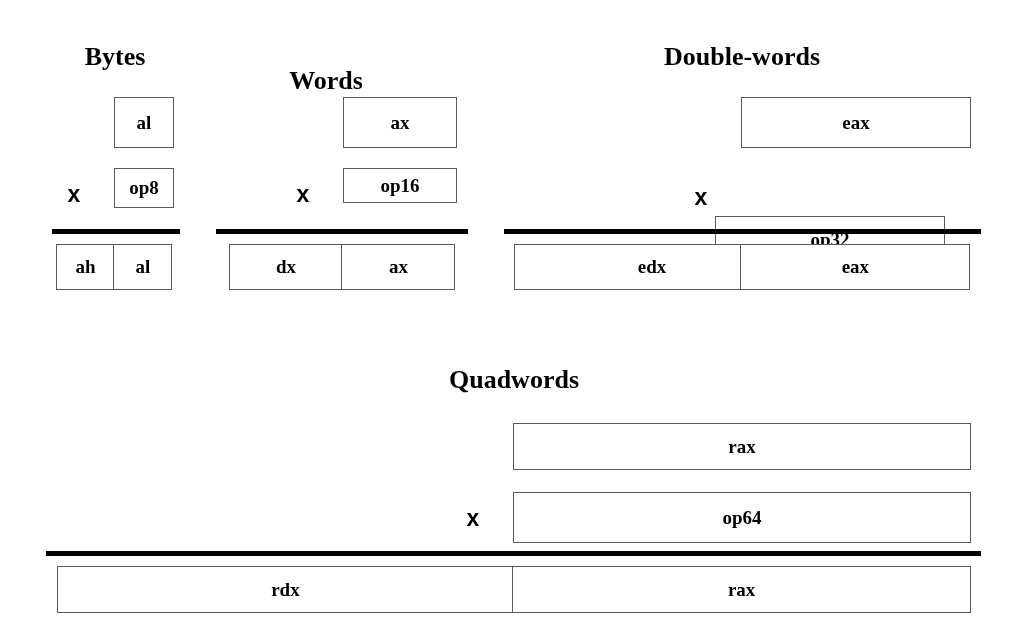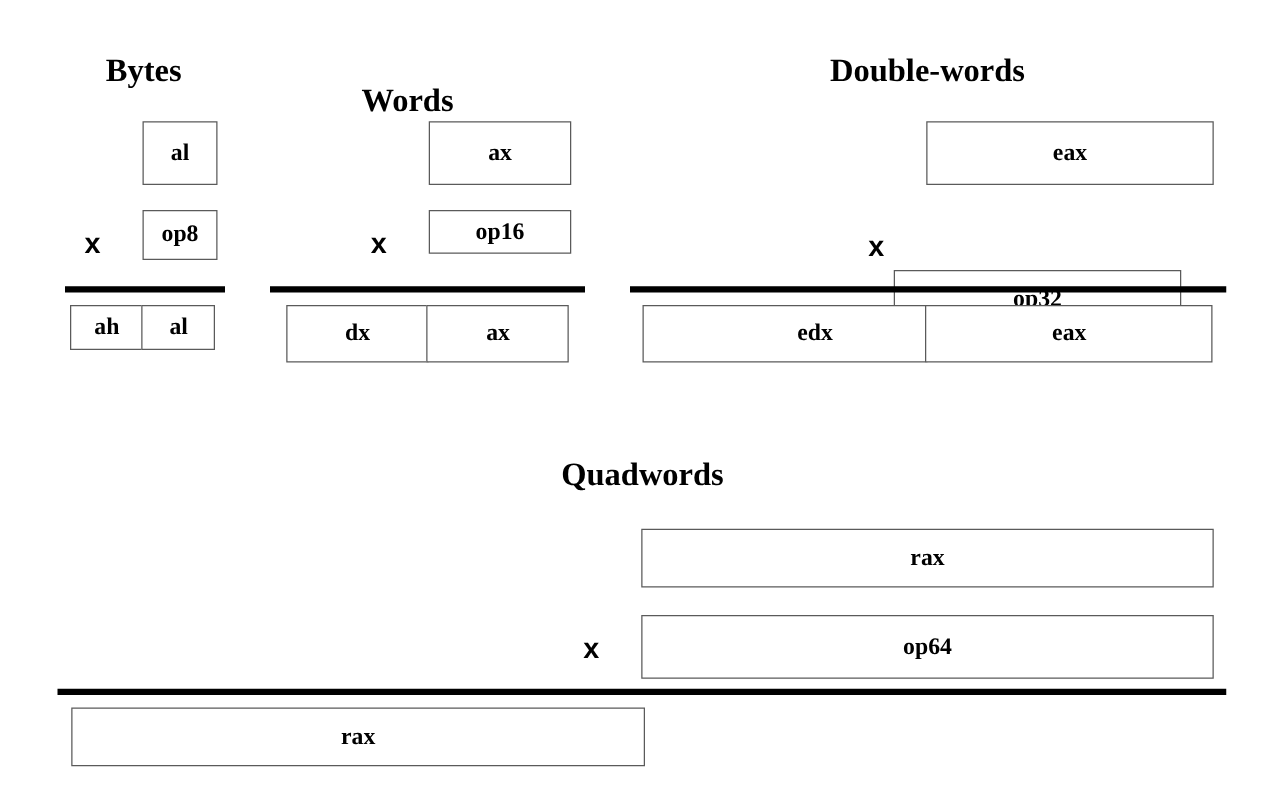--- a/index.html
+++ b/index.html
@@ -95,21 +95,21 @@
 <div class="heading" style="left:115px; top:46px;">Bytes</div>
 
 <div class="box" style="left:114px; top:97px; width:60px; height:51px;">al</div>
 
 <div class="mul-sign" style="left:74px; top:183px;">x</div>
 
 <div class="box" style="left:114px; top:168px; width:60px; height:40px;">op8</div>
 
 <div class="rule" style="left:52px; top:229px; width:128px;"></div>
 
-<div class="result-row" style="left:56px; top:244px; width:118px; height:36px;">
+<div class="result-row" style="left:56px; top:244px; width:118px; height:46px;">
   <div class="result-cell" style="width:59px;">ah</div>
   <div class="result-cell" style="width:59px;">al</div>
 </div>
 
 <div class="heading" style="left:326px; top:46px;margin-top:24px;">Words</div>
 
 <div class="box" style="left:343px; top:97px; width:114px; height:51px;">ax</div>
 
 <div class="mul-sign" style="left:303px; top:183px;">x</div>
 
@@ -141,14 +141,15 @@
 
 <div class="box" style="left:513px; top:423px; width:458px; height:47px;">rax</div>
 
 <div class="mul-sign" style="left:473px; top:507px;">x</div>
 
 <div class="box" style="left:513px; top:492px; width:458px; height:51px;">op64</div>
 
 <div class="rule" style="left:46px; top:551px; width:935px;"></div>
 
 <div class="result-row" style="left:57px; top:566px; width:914px; height:47px;">
+  <div class="result-cell" style="width:457px;">rdx</div>
   <div class="result-cell" style="width:459px;">rax</div>
 </div>
 
 </body></html>

